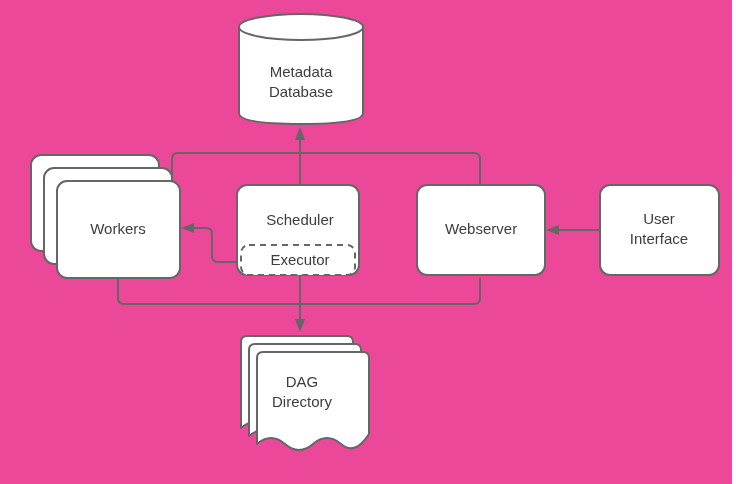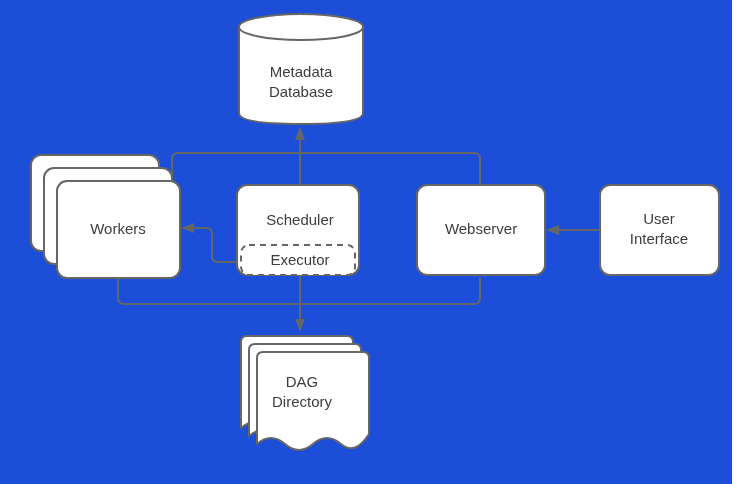--- a/index.html
+++ b/index.html
@@ -10,21 +10,21 @@
   body {
     width: 744px;
     height: 484px;
     overflow: hidden;
     font-family: "Liberation Sans", sans-serif;
   }
   #diagram-root {
     position: relative;
     width: 732px;
     height: 484px;
-    background: #1d4ed8;
+    background: #ec4899;
   }
   svg.diagram {
     display: block;
     width: 744px;
     height: 484px;
   }
   .node-shape {
     fill: #ffffff;
     stroke: #666666;
     stroke-width: 2;

